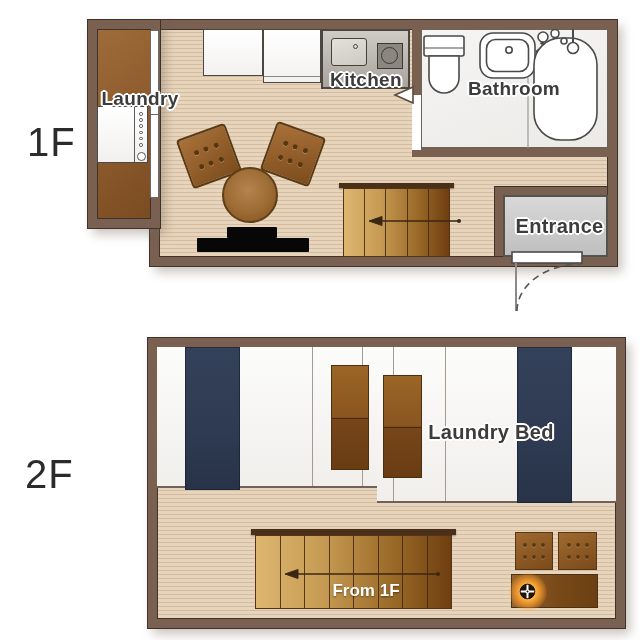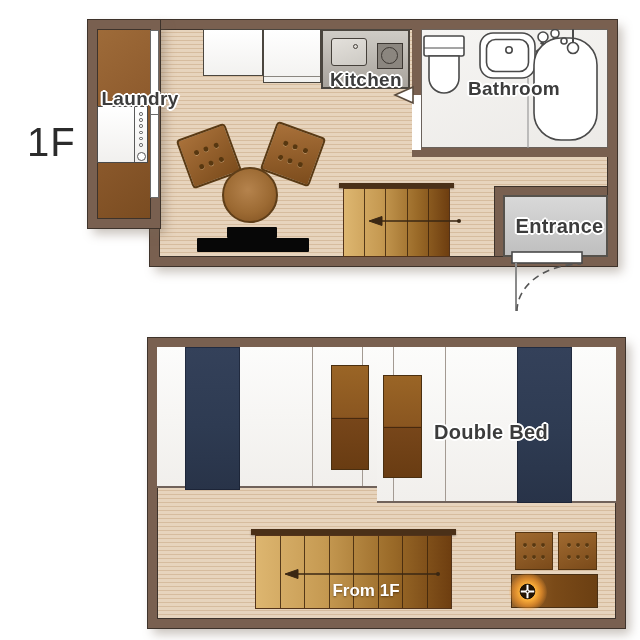--- a/index.html
+++ b/index.html
@@ -219,21 +219,21 @@
     <div class="runner" style="left:28px; top:0; width:55px; height:143px;"></div>
     <div class="runner" style="left:360px; top:0; width:55px; height:156px;"></div>
 
     <div class="side-table" style="left:174px; top:18px; width:38px; height:105px;">
         <i></i>
       </div>
     <div class="side-table" style="left:226px; top:28px; width:39px; height:103px;">
         <i></i>
       </div>
 
-    <div class="room-label" style="left:234px; top:74px; width:200px; font-size:20px;">Double Bed</div>
+    <div class="room-label" style="left:234px; top:74px; width:200px; font-size:20px;">Laundry Bed</div>
 
     <div class="stair-lip" style="left:94px; top:182px; width:205px; height:6px;"></div>
     <div class="stairs" style="left:98px; top:188px; width:197px; height:74px;">
       <i></i>
         <i></i>
         <i></i>
         <i></i>
         <i></i>
         <i></i>
         <i></i>
@@ -287,13 +287,14 @@
     </g>
     <polygon points="395,95 413,87 413,103" fill="#ffffff" stroke="#5a4b3d" stroke-width="1.6"></polygon>
     <g>
       <rect x="512" y="252" width="70" height="11" fill="#ffffff" stroke="#4a4a4a" stroke-width="1.6"></rect>
       <line x1="516" y1="263" x2="516" y2="311" stroke="#8a8a8a" stroke-width="2"></line>
       <path d="M517,311 A64,47 0 0 1 581,264" fill="none" stroke="#555555" stroke-width="1.6" stroke-dasharray="7 5"></path>
     </g>
   </svg>
 
   <div class="floor-tag" style="left:27px; top:120px;">1F</div>
+  <div class="floor-tag" style="left:25px; top:452px;">2F</div>
 </div>
 
 </body></html>

